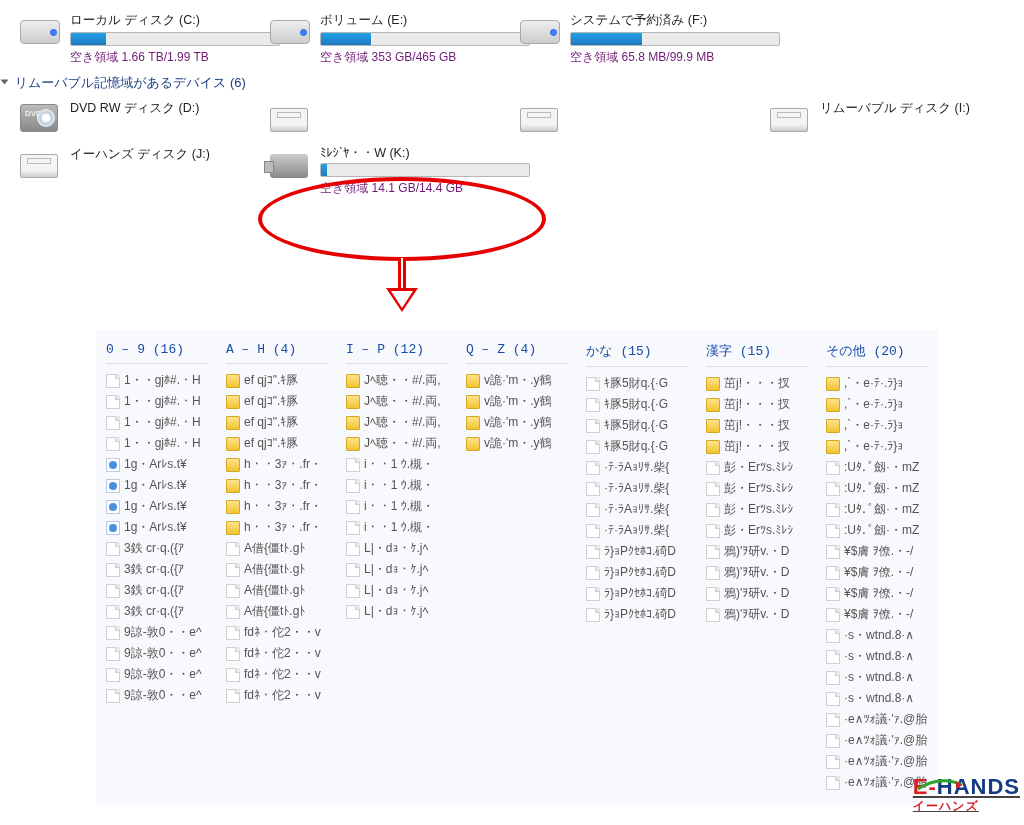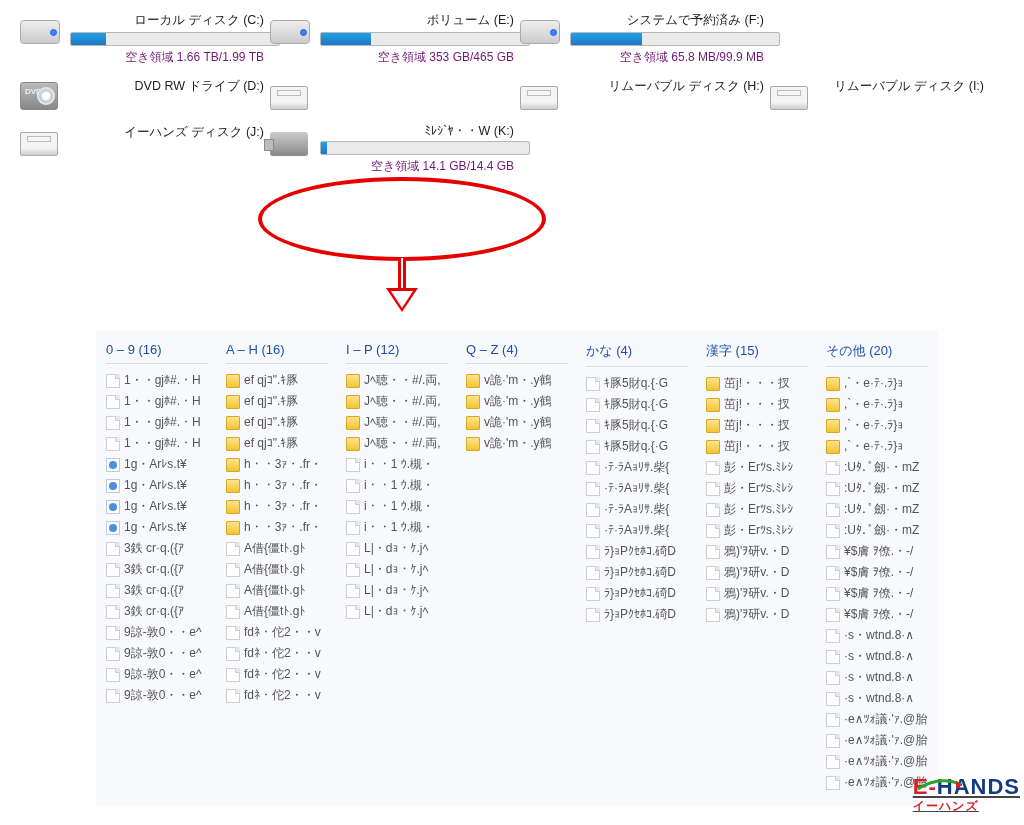--- a/index.html
+++ b/index.html
@@ -3,21 +3,21 @@
 <meta charset="utf-8">
 <style>
   * { box-sizing: border-box; margin: 0; padding: 0; font-family: "Segoe UI","Meiryo UI","Hiragino Kaku Gothic Pro",sans-serif; }
   body { width:1024px; height:825px; background:#fff; position:relative; font-size:12px; color:#444; }
 
   
   .explorer-section { padding:6px 0 6px 0; }
   .section-header { color:#1a3c82; padding:2px 0 2px 2px; cursor:default; font-size:13px;}
   .section-header .tri { display:inline-block; width:0;height:0;border-left:5px solid #666;border-top:4px solid transparent;border-bottom:4px solid transparent; transform:rotate(90deg); margin-right:4px; position:relative; top:-1px;}
   .drives-row { display:flex; flex-wrap:wrap; padding-left:20px; }
-  .drive-item { width:250px; display:flex; align-items:flex-start; padding:6px 6px 6px 0; margin-right:0;text-align:right; }
+  .drive-item { width:250px; display:flex; align-items:flex-start; padding:6px 6px 6px 0; margin-right:0; }
 
   .drive-icon { width:44px; height:34px; margin-right:6px; position:relative; }
   .hdd { background:linear-gradient(#eee,#ccc); border:1px solid #aaa; border-radius:4px; height:24px; width:40px; margin-top:8px; position:relative; }
   .hdd:before { content:""; position:absolute; right:2px; top:8px; width:5px;height:5px;border-radius:50%;background:#3b82f6;border:1px solid #2563eb;}
   .dvd-icon { width:38px;height:28px;margin-top:4px;background:linear-gradient(#bbb,#888);border-radius:3px;position:relative;border:1px solid #888;}
   .dvd-icon:before{content:"DVD";position:absolute;left:4px;top:4px;font-size:8px;color:#eee;font-weight:bold;}
   .dvd-icon:after{content:"";position:absolute;right:2px;top:4px;width:18px;height:18px;border-radius:50%;background:radial-gradient(circle,#fff 25%,#bcd 45%,#fff 80%);}
   .rem-icon { width:38px;height:24px;margin-top:8px;background:linear-gradient(#f4f4f4 70%,#ccc);border:1px solid #aaa;border-radius:2px;position:relative;}
   .rem-icon:after { content:"";position:absolute;top:3px;left:6px;right:6px;height:4px;border:1px solid #bbb;}
   .usb-icon { width:38px;height:24px;margin-top:8px;background:linear-gradient(#ccc,#888);border-radius:3px;position:relative;}
@@ -33,21 +33,21 @@
   .highlight-oval { position:absolute; border:4px solid #e60000; border-radius:50%; pointer-events:none; }
   .red-arrow { position:absolute; width:28px; height:56px; pointer-events:none; }
   .red-arrow .stemfill { position:absolute; left:10px; top:0; width:8px; height:34px; background:#fff; border-left:3px solid #e60000;border-right:3px solid #e60000;}
   .red-arrow .head { position:absolute; top:30px; left:-2px; width:0;height:0;border-left:16px solid transparent;border-right:16px solid transparent;border-top:24px solid #e60000;}
   .red-arrow .head:after{content:"";position:absolute;top:-21px;left:-11px;width:0;height:0;border-left:11px solid transparent;border-right:11px solid transparent;border-top:17px solid #fff;}
 
   
   .file-panel { position:absolute; left:96px; right:86px; top:330px; bottom:20px; background:#f8f9fc; padding:12px 10px 10px 10px; overflow:hidden;}
   .file-columns { display:flex; gap:18px; align-items:flex-start; }
   .file-col { width:110px; }
-  .col-head { color:#1a4ea8; font-size:13px; margin-bottom:6px; white-space:nowrap;}
+  .col-head { color:#1a4ea8; font-size:13px; margin-bottom:6px; white-space:nowrap;font-family:Liberation Mono, monospace;}
   .col-sep { height:1px; background:#ddd; margin-bottom:6px;}
   .file-row { display:flex; align-items:center; font-size:12px; color:#545454; padding:2px 0; white-space:nowrap; overflow:hidden;}
   .file-ico { width:14px;height:14px; margin-right:4px; display:inline-block; flex:0 0 14px; }
   .ico-page { background:#fff; border:1px solid #cfcfcf; position:relative;}
   .ico-page:after{content:"";position:absolute;right:-1px;top:-1px;width:4px;height:4px;background:#e8e8e8;border-left:1px solid #cfcfcf;border-bottom:1px solid #cfcfcf;}
   .ico-folder { background:linear-gradient(#ffe38c,#f2c432); border:1px solid #d2a824; border-radius:1px;}
   .ico-media { background:#fff;border:1px solid #b9cbe7;position:relative;}
   .ico-media:after{content:"";position:absolute;inset:2px;border-radius:50%;background:#4a8fe0;}
 
   
@@ -99,40 +99,41 @@
       <div class="drive-body">
         <div class="drive-name">システムで予約済み (F:)</div>
         <div class="bar">
             <div class="bar-fill" style="width: 34%;"></div>
           </div>
         <div class="drive-sub">空き領域 65.8 MB/99.9 MB</div>
       </div>
     </div>
   </div>
 
+  <div class="section-header">
+    <span class="tri"></span>
+    <span>リムーバブル記憶域があるデバイス (6)</span>
+  </div>
   <div class="drives-row">
     <div class="drive-item">
       <div class="drive-icon">
           <div class="dvd-icon"></div>
         </div>
       <div class="drive-body">
-          <div class="drive-name">DVD RW ドライブ (D:)</div>
+          <div class="drive-name">DVD RW ディスク (D:)</div>
         </div>
     </div>
     <div class="drive-item">
       <div class="drive-icon">
           <div class="rem-icon"></div>
         </div>
     </div>
     <div class="drive-item">
       <div class="drive-icon">
           <div class="rem-icon"></div>
-        </div>
-      <div class="drive-body">
-          <div class="drive-name">リムーバブル ディスク (H:)</div>
         </div>
     </div>
     <div class="drive-item" style="width:220px;">
       <div class="drive-icon">
           <div class="rem-icon"></div>
         </div>
       <div class="drive-body">
           <div class="drive-name">リムーバブル ディスク (I:)</div>
         </div>
     </div>
@@ -230,21 +231,21 @@
         <div class="file-row">
           <span class="file-ico ico-page"></span>
           <span>9諒-敦0・・e^</span>
         </div>
         <div class="file-row">
           <span class="file-ico ico-page"></span>
           <span>9諒-敦0・・e^</span>
         </div>
       </div>
       <div class="file-col">
-        <div class="col-head">A – H (16)</div>
+        <div class="col-head">A – H (4)</div>
         <div class="col-sep"></div>
         <div class="file-row">
           <span class="file-ico ico-folder"></span>
           <span>ef  qjｺ".ｷ豚</span>
         </div>
         <div class="file-row">
           <span class="file-ico ico-folder"></span>
           <span>ef  qjｺ".ｷ豚</span>
         </div>
         <div class="file-row">
@@ -370,21 +371,21 @@
         <div class="file-row">
           <span class="file-ico ico-folder"></span>
           <span>v詭·'m・.y鶴</span>
         </div>
         <div class="file-row">
           <span class="file-ico ico-folder"></span>
           <span>v詭·'m・.y鶴</span>
         </div>
       </div>
       <div class="file-col">
-        <div class="col-head">かな (4)</div>
+        <div class="col-head">かな (15)</div>
         <div class="col-sep"></div>
         <div class="file-row">
           <span class="file-ico ico-page"></span>
           <span>ｷ豚5財q.{·G</span>
         </div>
         <div class="file-row">
           <span class="file-ico ico-page"></span>
           <span>ｷ豚5財q.{·G</span>
         </div>
         <div class="file-row">

